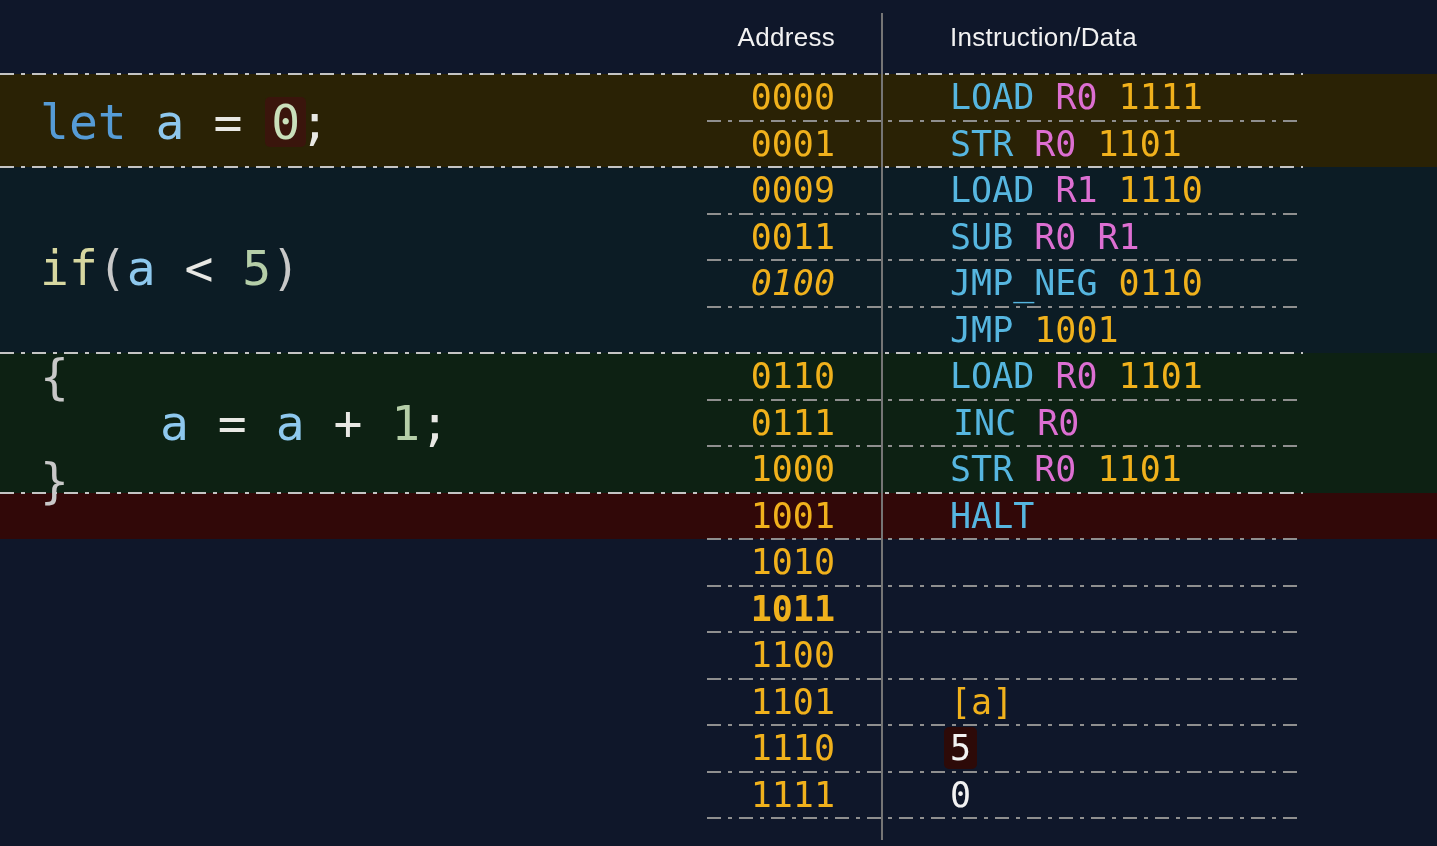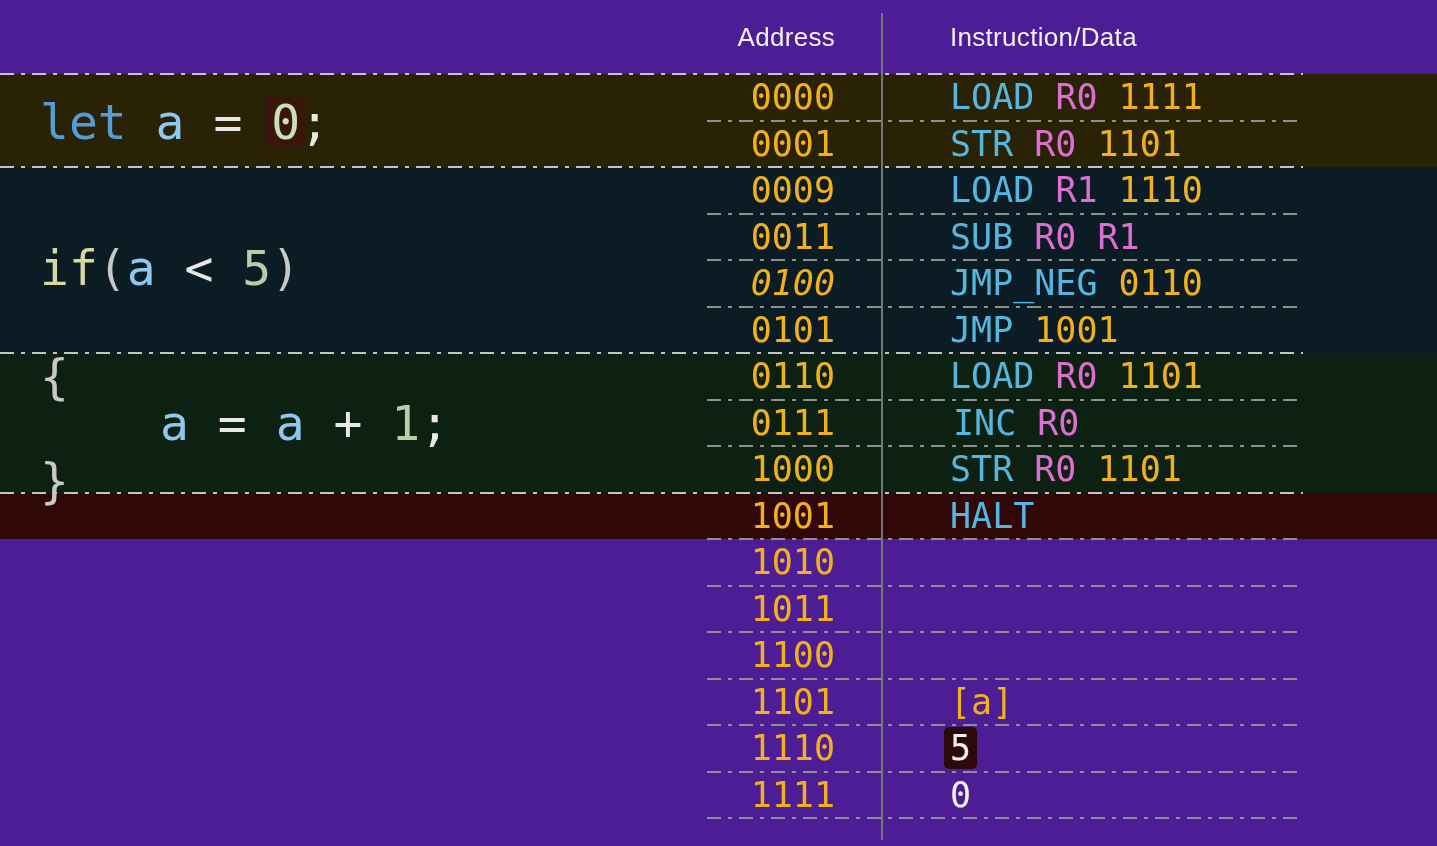--- a/index.html
+++ b/index.html
@@ -1,20 +1,20 @@
 <!DOCTYPE html>
 <html><head>
 <meta charset="utf-8">
 <style>
   html, body { margin: 0; padding: 0; background: #000; }
   .stage {
     position: relative;
     width: 1437px;
     height: 846px;
-    background: #4c1d95;
+    background: #0f172a;
     overflow: hidden;
     font-family: "DejaVu Sans Mono", monospace;
   }
   .band { position: absolute; left: 0; width: 1437px; }
   .dash { position: absolute; height: 2px; }
   .vline { position: absolute; width: 2px; }
   .colhead {
     position: absolute;
     top: 0; height: 74px;
     display: flex; align-items: center;
@@ -102,21 +102,20 @@
       </div>
       <div class="mrow" style="top: 213.5px; height: 46.5px;">
         <span class="addr-cell" style="left: 707px; width: 128px; color: rgb(240, 177, 28);">0011</span>
         <span class="instr-cell" style="left: 950px;"><span style="color: rgb(86, 182, 224);">SUB</span><span style="color: rgb(232, 232, 228);"> </span><span style="color: rgb(221, 111, 210);">R0</span><span style="color: rgb(232, 232, 228);"> </span><span style="color: rgb(221, 111, 210);">R1</span></span>
       </div>
       <div class="mrow" style="top: 260px; height: 46.5px;">
         <span class="addr-cell" style="left: 707px; width: 128px; color: rgb(240, 177, 28); font-style: italic;">0100</span>
         <span class="instr-cell" style="left: 950px;"><span style="color: rgb(86, 182, 224);">JMP_NEG</span><span style="color: rgb(232, 232, 228);"> </span><span style="color: rgb(240, 177, 28);">0110</span></span>
       </div>
       <div class="mrow" style="top: 306.5px; height: 46.5px;">
-        <span class="addr-cell" style="left: 707px; width: 128px; color: rgb(240, 177, 28);">0101</span>
         <span class="instr-cell" style="left: 950px;"><span style="color: rgb(86, 182, 224);">JMP</span><span style="color: rgb(232, 232, 228);"> </span><span style="color: rgb(240, 177, 28);">1001</span></span>
       </div>
       <div class="mrow" style="top: 353px; height: 46.5px;">
         <span class="addr-cell" style="left: 707px; width: 128px; color: rgb(240, 177, 28);">0110</span>
         <span class="instr-cell" style="left: 950px;"><span style="color: rgb(86, 182, 224);">LOAD</span><span style="color: rgb(232, 232, 228);"> </span><span style="color: rgb(221, 111, 210);">R0</span><span style="color: rgb(232, 232, 228);"> </span><span style="color: rgb(240, 177, 28);">1101</span></span>
       </div>
       <div class="mrow" style="top: 399.5px; height: 46.5px;">
         <span class="addr-cell" style="left: 707px; width: 128px; color: rgb(240, 177, 28);">0111</span>
         <span class="instr-cell" style="left: 953px;"><span style="color: rgb(86, 182, 224);">INC</span><span style="color: rgb(232, 232, 228);"> </span><span style="color: rgb(221, 111, 210);">R0</span></span>
       </div>
@@ -124,21 +123,21 @@
         <span class="addr-cell" style="left: 707px; width: 128px; color: rgb(240, 177, 28);">1000</span>
         <span class="instr-cell" style="left: 950px;"><span style="color: rgb(86, 182, 224);">STR</span><span style="color: rgb(232, 232, 228);"> </span><span style="color: rgb(221, 111, 210);">R0</span><span style="color: rgb(232, 232, 228);"> </span><span style="color: rgb(240, 177, 28);">1101</span></span>
       </div>
       <div class="mrow" style="top: 492.5px; height: 46.5px;">
         <span class="addr-cell" style="left: 707px; width: 128px; color: rgb(240, 177, 28);">1001</span>
         <span class="instr-cell" style="left: 950px;"><span style="color: rgb(86, 182, 224);">HALT</span></span>
       </div>
       <div class="mrow" style="top: 539px; height: 46.5px;">
         <span class="addr-cell" style="left: 707px; width: 128px; color: rgb(240, 177, 28);">1010</span>
       </div>
-      <div class="mrow" style="top: 585.5px; height: 46.5px;">
+      <div class="mrow" style="top: 585.5px; height: 46.5px; font-weight: bold;">
         <span class="addr-cell" style="left: 707px; width: 128px; color: rgb(240, 177, 28);">1011</span>
       </div>
       <div class="mrow" style="top: 632px; height: 46.5px;">
         <span class="addr-cell" style="left: 707px; width: 128px; color: rgb(240, 177, 28);">1100</span>
       </div>
       <div class="mrow" style="top: 678.5px; height: 46.5px;">
         <span class="addr-cell" style="left: 707px; width: 128px; color: rgb(240, 177, 28);">1101</span>
         <span class="instr-cell" style="left: 950px;"><span style="color: rgb(240, 177, 28);">[a]</span></span>
       </div>
       <div class="mrow" style="top: 725px; height: 46.5px;">

